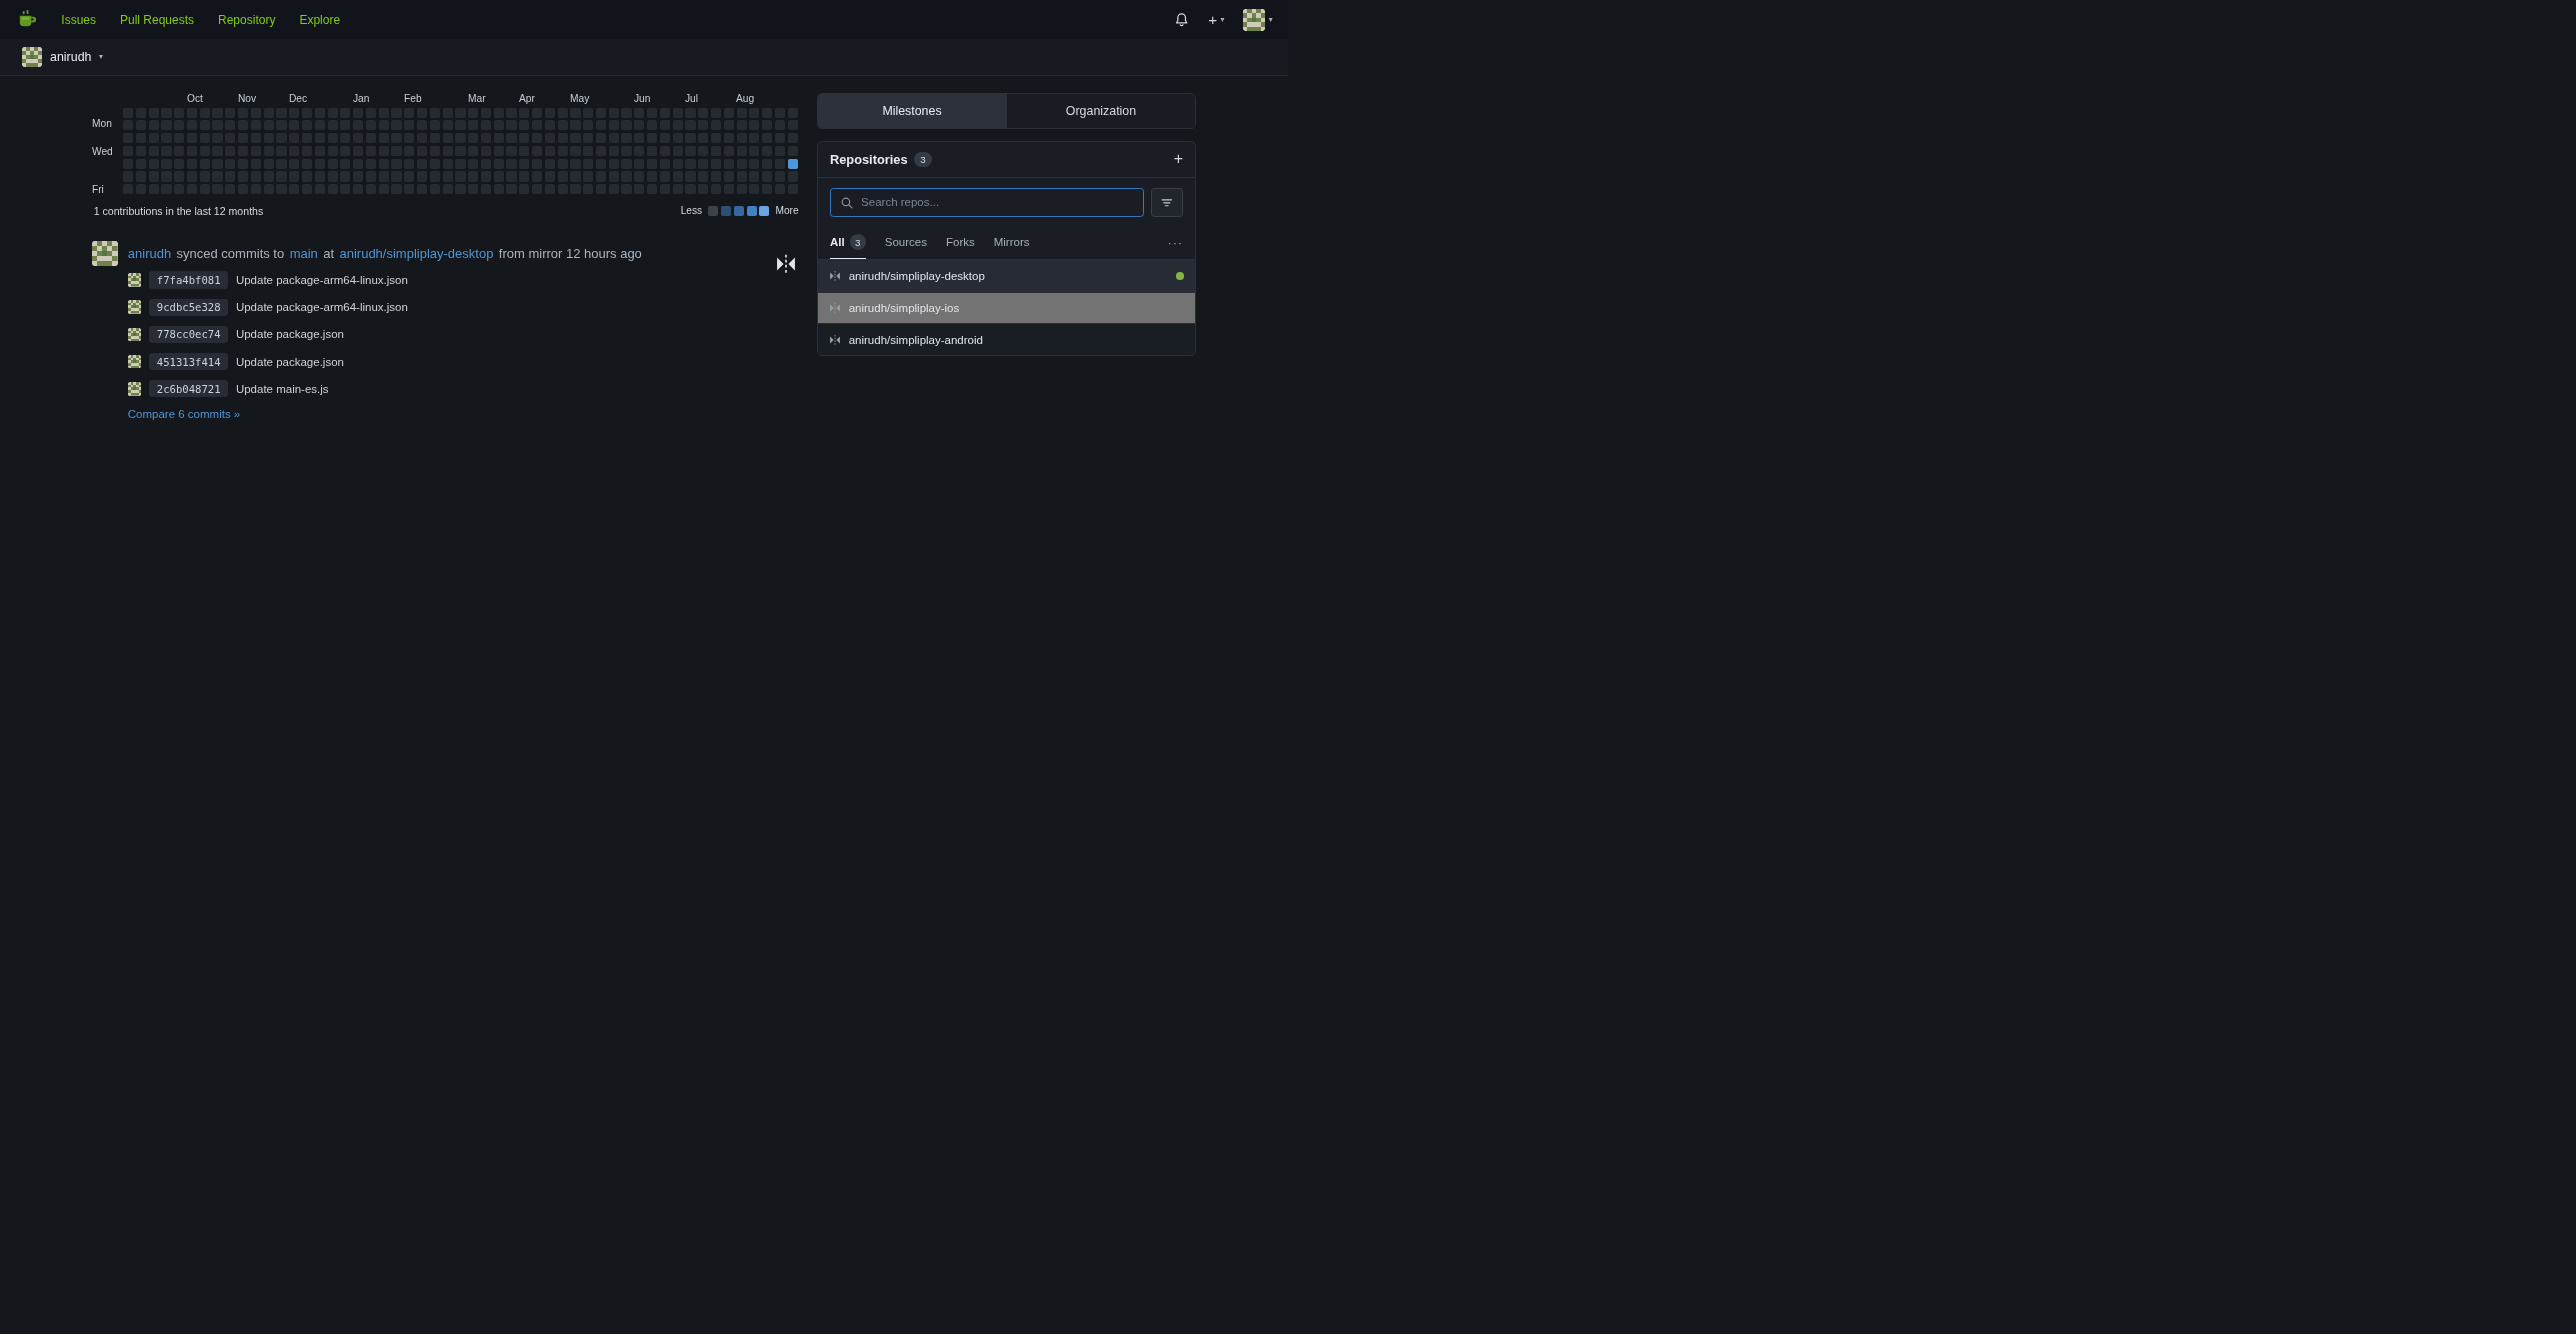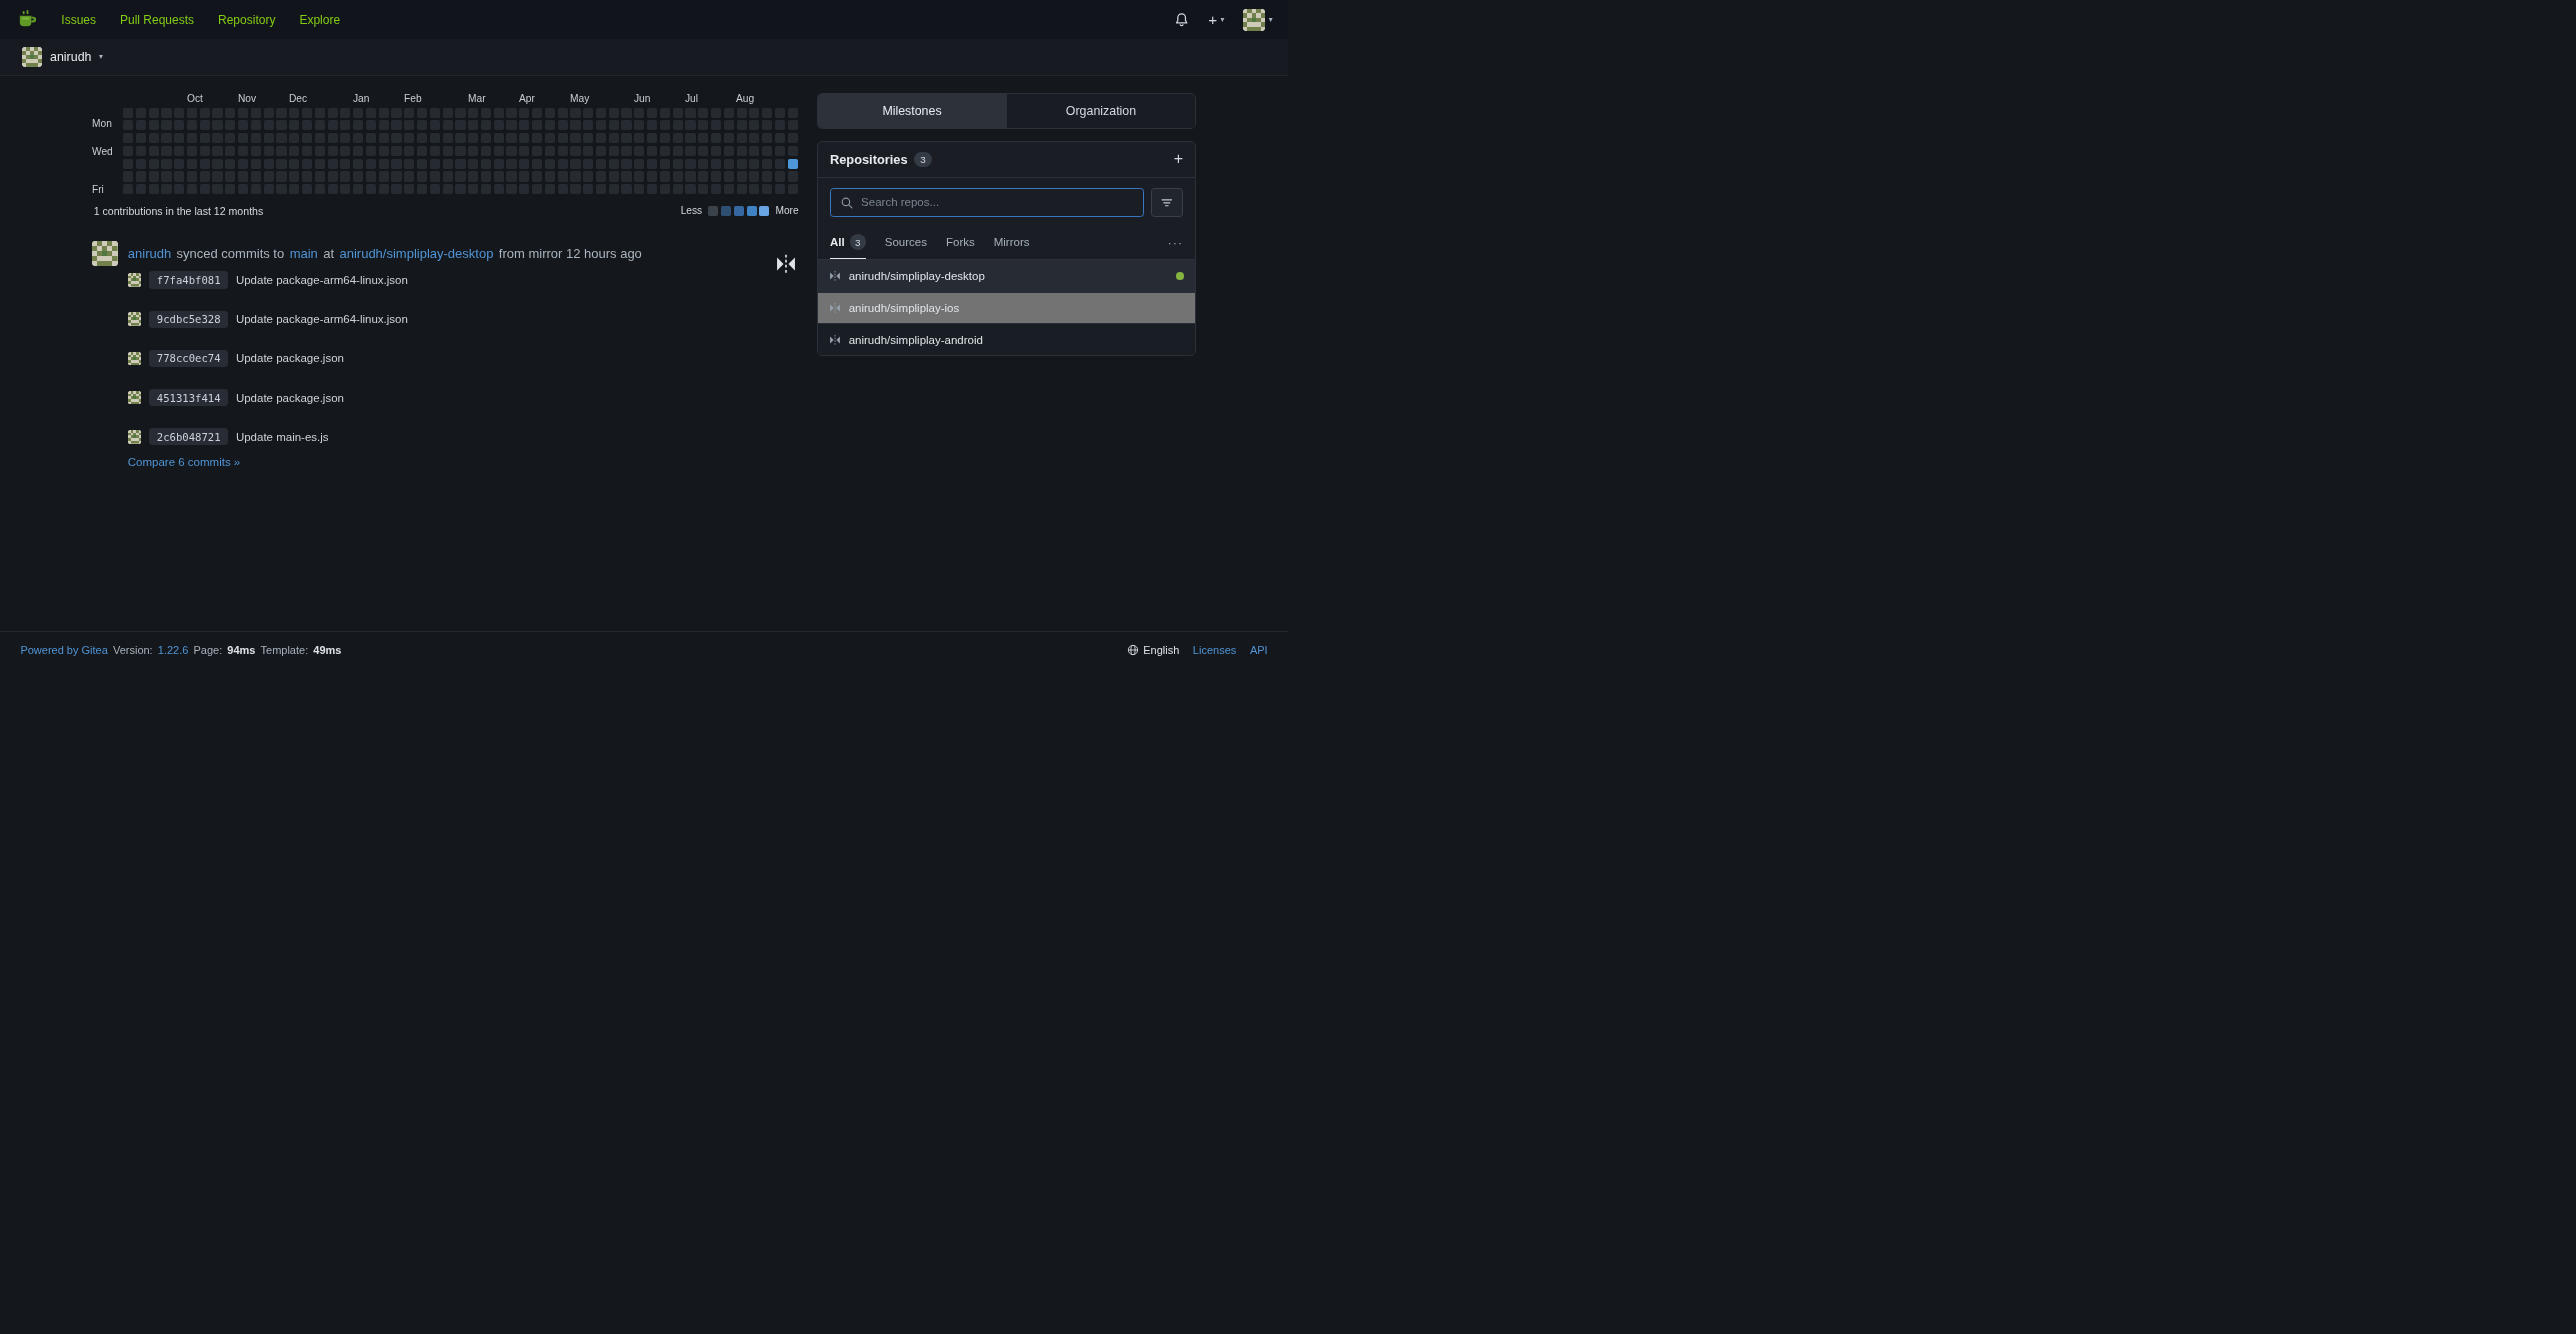--- a/index.html
+++ b/index.html
@@ -81,21 +81,21 @@
   .hm-summary{font-size:10.6px;color:#d3d9df;}
   .hm-legend{margin-left:auto;display:flex;align-items:center;gap:3.4px;font-size:10.2px;color:#d3d9df;}
   .hm-legend .swatches{display:flex;gap:2.6px;margin:0 2.6px;}
   .hm-legend .sw{width:10.2px;height:10.2px;border-radius:1.7px;}
 
   
   .feed-item{display:flex;gap:10.2px;margin-top:24px;position:relative;padding-right:51px;}
   .feed-title{font-size:13px;color:#aab4be;line-height:25.6px;}
   .feed-title a{color:var(--accent-blue);text-decoration:none;cursor:pointer;}
   .feed-title .sep{margin:0 0.9px;}
-  .commits{margin-top:5.1px;display:flex;flex-direction:column;gap:22px;}
+  .commits{margin-top:5.1px;display:flex;flex-direction:column;gap:10px;}
   .commit-row{display:flex;align-items:center;gap:7.7px;}
   .sha-badge{
     font-family:"DejaVu Sans Mono","Liberation Mono",monospace;font-size:10.6px;
     background:#282d35;color:#ccd3db;padding:2.6px 7.7px;border-radius:3.4px;cursor:pointer;
   }
   .commit-msg{font-size:11.5px;color:#ccd3da;}
   .compare-link{display:inline-block;margin-top:10.2px;color:var(--accent-blue);font-size:11.5px;text-decoration:none;cursor:pointer;}
   .feed-mirror{position:absolute;right:3.4px;top:12px;color:#dfe4ea;}
 
   
@@ -803,34 +803,15 @@
             <svg class="icon mirror-sm" width="12" height="12" viewBox="0 0 14 14">
                 <use href="#sym-mirror"></use>
               </svg>
             <span>anirudh/simpliplay-android</span>
           </div>
         </div>
       </div>
     </aside>
   </main>
 
-  <footer>
-    <a>Powered by Gitea</a>
-    <span>Version:</span>
-    <a>1.22.6</a>
-    <span>Page:</span>
-    <span class="strong">94ms</span>
-    <span>Template:</span>
-    <span class="strong">49ms</span>
-    <div class="footer-right">
-      <span class="lang">
-        <svg class="icon" width="12" height="12" viewBox="0 0 14 14">
-            <use href="#sym-globe"></use>
-          </svg>
-        <span>English</span>
-      </span>
-      <a>Licenses</a>
-      <a>API</a>
-    </div>
-  </footer>
 
 </div>
 
 
 </body></html>

